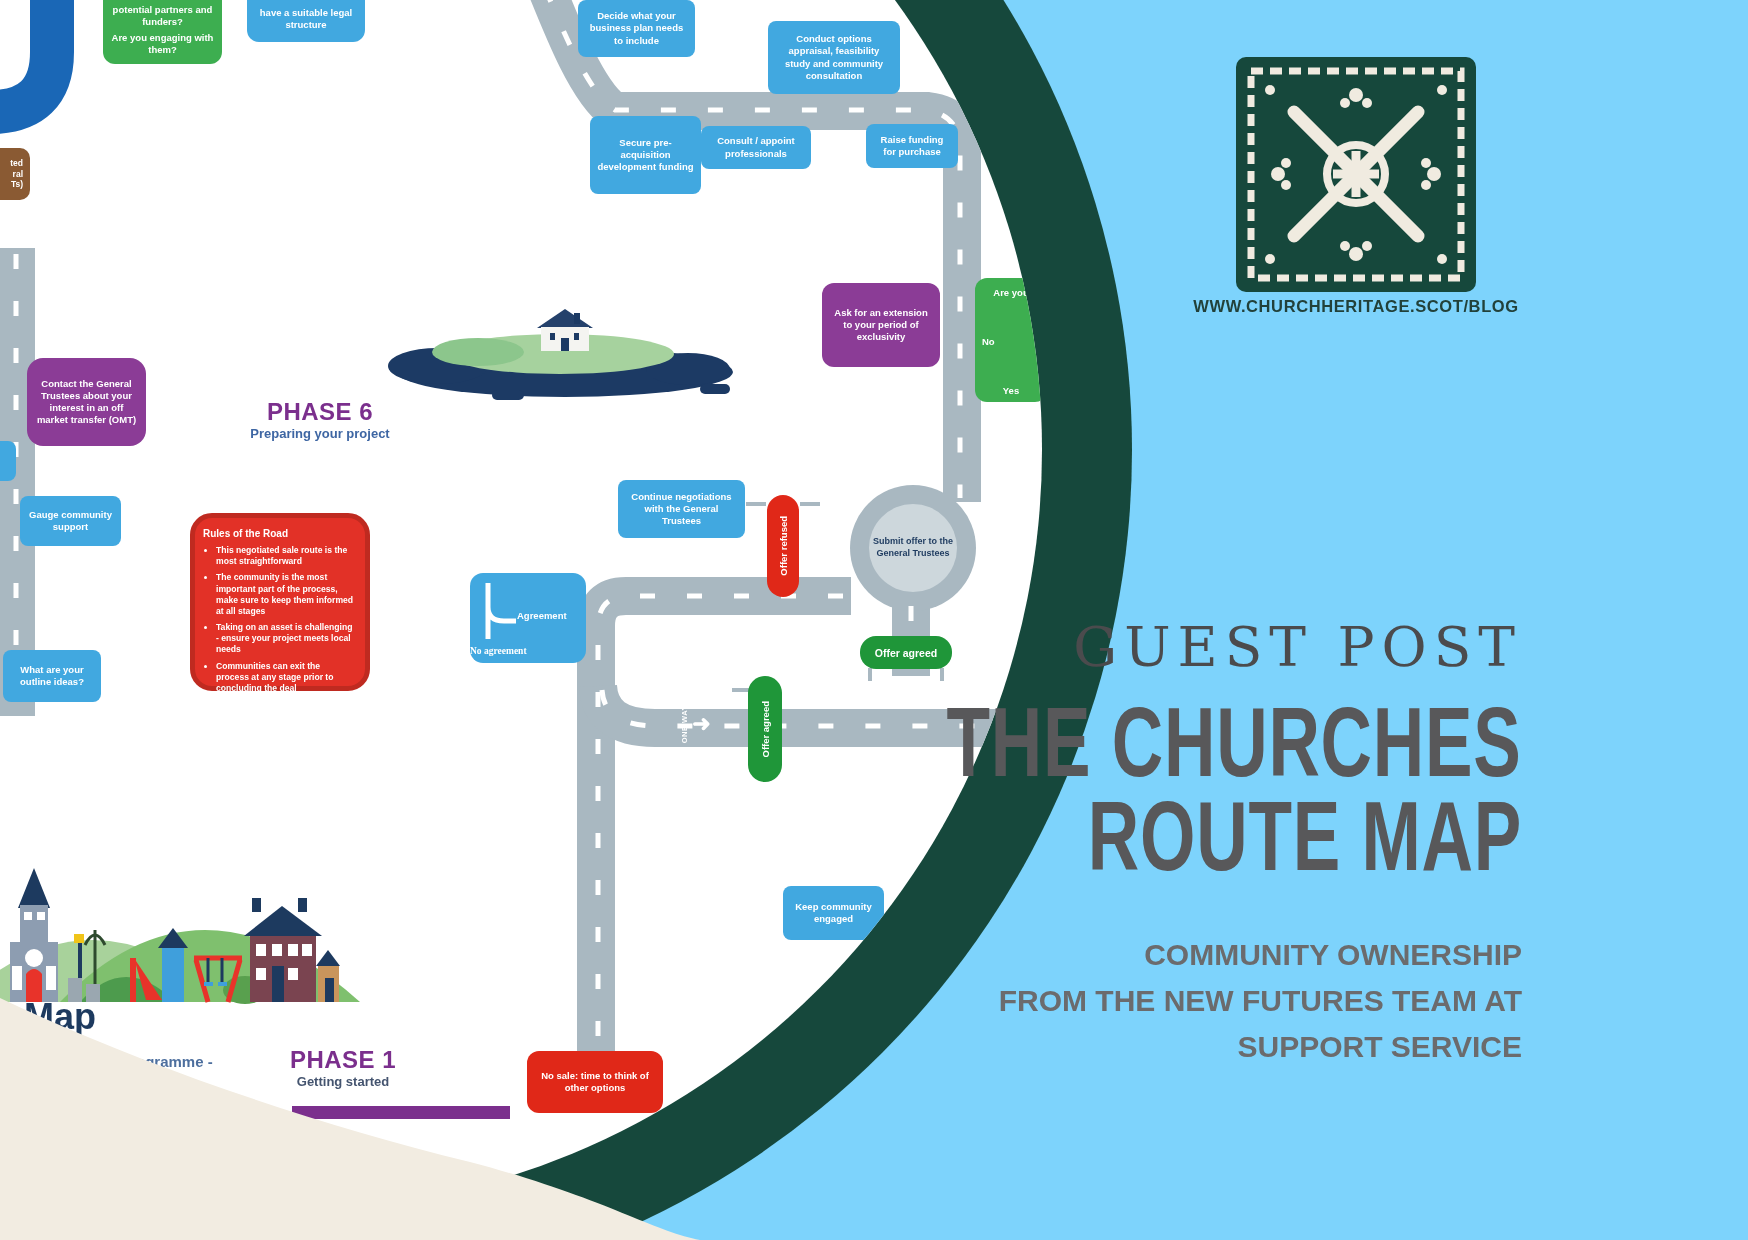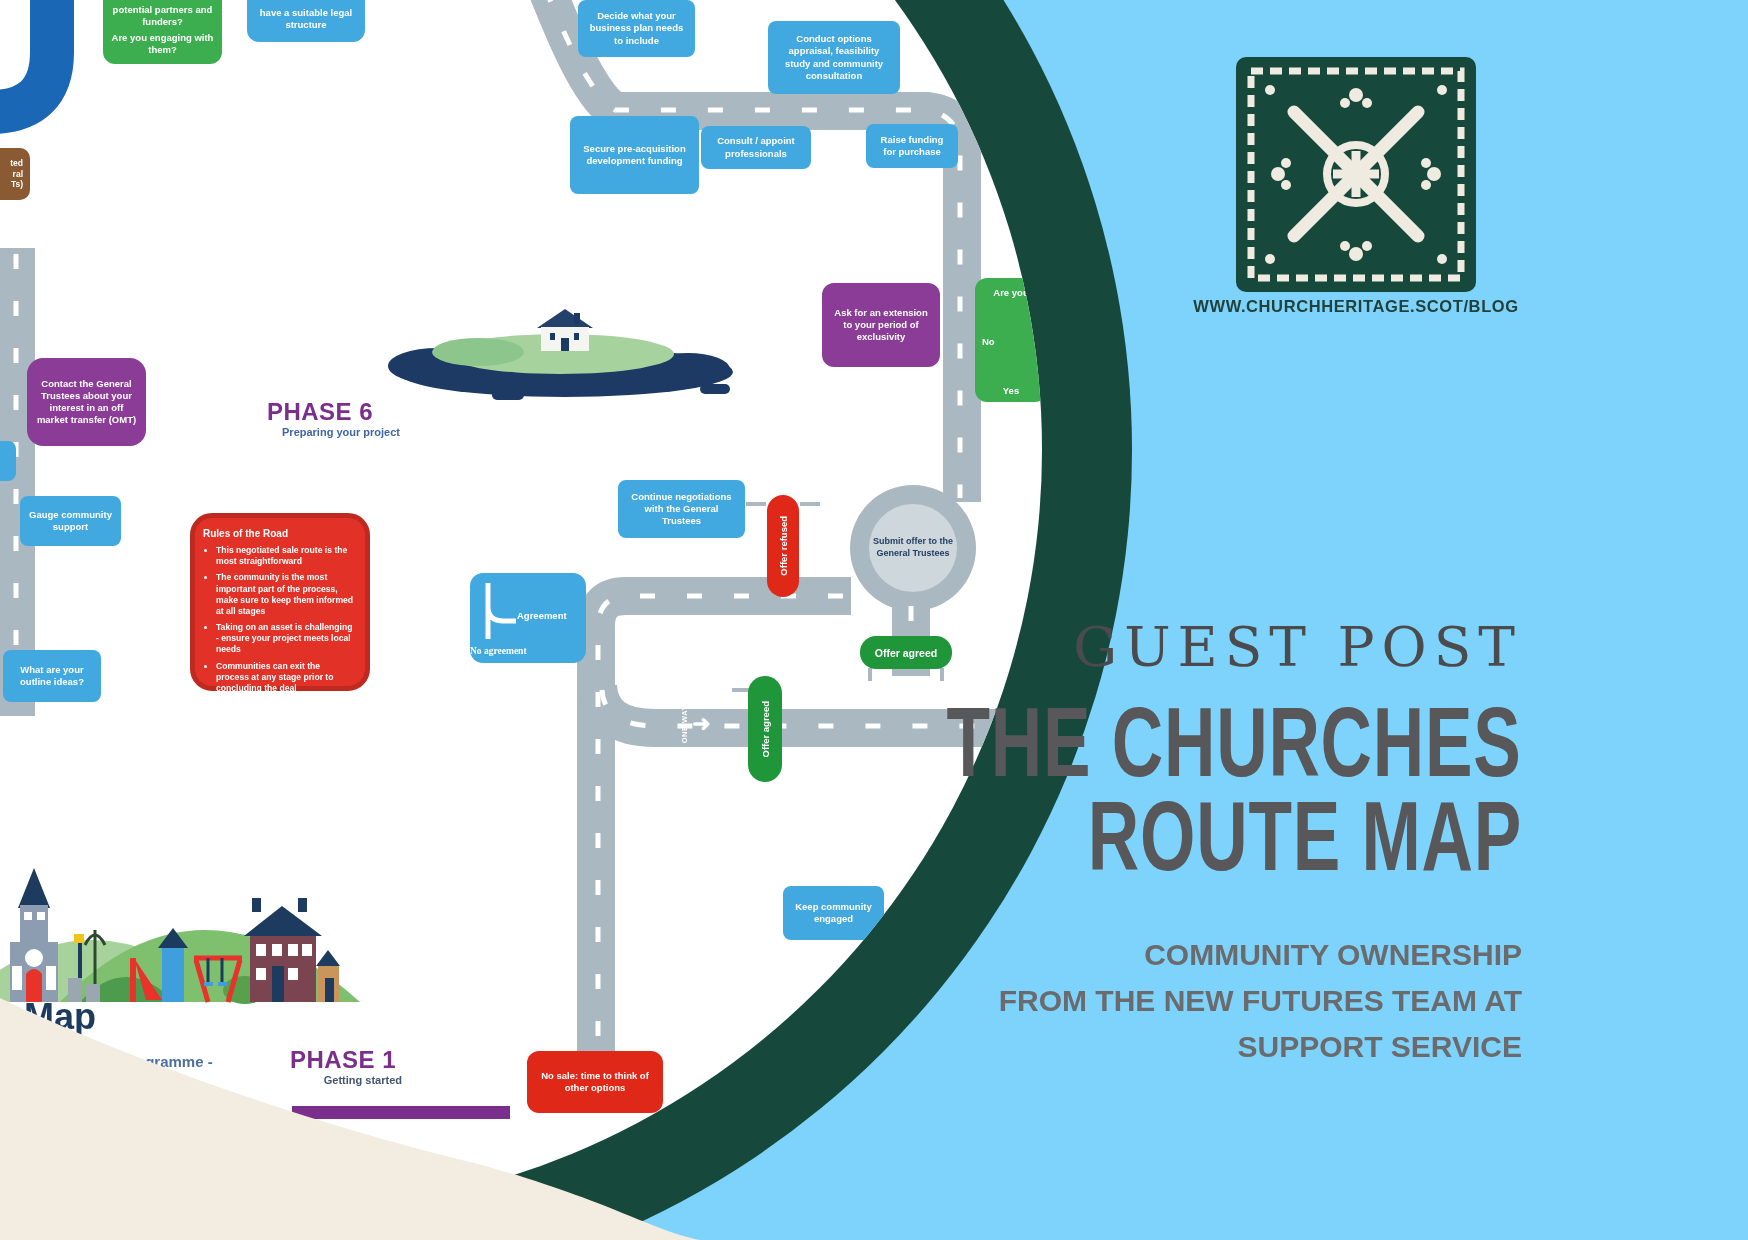--- a/index.html
+++ b/index.html
@@ -18,21 +18,21 @@
   .pill-h{position:absolute;border-radius:16px;display:flex;align-items:center;justify-content:center;color:#fff;font-weight:bold;font-size:10.5px;}
   .pred{background:#e02818;} .pgreen{background:#1f9639;}
   
   .rules{position:absolute;left:190px;top:513px;width:180px;height:178px;background:#e23127;border:5px solid #bf2a20;border-radius:22px;box-sizing:border-box;color:#fff;padding:8px 10px 6px 8px;}
   .rules h3{margin:2px 0 6px 0;font-size:10px;}
   .rules ul{margin:0;padding-left:13px;font-size:8.6px;font-weight:bold;line-height:1.3;}
   .rules li{margin-bottom:5px;}
   
   .phase{position:absolute;text-align:center;}
   .phase .t{font-size:24px;font-weight:bold;color:#7b2f8d;letter-spacing:0.5px;}
-  .phase .s{font-size:11px;font-weight:bold;text-align:right;}
+  .phase .s{font-size:13px;font-weight:bold;}
   
   .rab-text{position:absolute;left:873px;top:508px;width:80px;height:80px;display:flex;align-items:center;justify-content:center;text-align:center;color:#1d3a5f;font-weight:bold;font-size:9px;line-height:1.3;}
   
   .agr{position:absolute;left:470px;top:573px;width:116px;height:90px;background:#41a8e0;border-radius:13px;color:#fff;font-weight:bold;font-size:9.5px;}
   .agr .lbl1{position:absolute;left:47px;top:37px;}
   .agr .lbl2{position:absolute;left:0;right:0;bottom:7px;font-family:Liberation Serif, serif;}
   
   .oneway{position:absolute;left:681px;top:701px;width:64px;height:46px;color:#fff;display:flex;align-items:center;}
   .oneway .ow{writing-mode:vertical-rl;transform:rotate(180deg);font-size:7.5px;font-weight:bold;line-height:1.1;letter-spacing:0.5px;margin-right:3px;}
   .oneway .ar{font-size:22px;font-weight:bold;line-height:1;}
@@ -168,21 +168,21 @@
       <span>ted</span>
       <span>ral</span>
       <span>Ts)</span>
     </div>
     <div class="bx blue" style="left:578px;top:0px;width:117px;height:57px;">
       <span>Decide what your business plan needs to include</span>
     </div>
     <div class="bx blue" style="left:768px;top:21px;width:132px;height:73px;">
       <span>Conduct options appraisal, feasibility study and community consultation</span>
     </div>
-    <div class="bx blue" style="left:570px;top:116px;width:129px;height:78px;">
+    <div class="bx blue" style="left:590px;top:116px;width:111px;height:78px;">
       <span>Secure pre-acquisition development funding</span>
     </div>
     <div class="bx blue" style="left:701px;top:126px;width:110px;height:43px;">
       <span>Consult / appoint professionals</span>
     </div>
     <div class="bx blue" style="left:866px;top:124px;width:92px;height:44px;">
       <span>Raise funding for purchase</span>
     </div>
     <div class="bx purple" style="left:822px;top:283px;width:118px;height:84px;">
       <span>Ask for an extension to your period of exclusivity</span>

